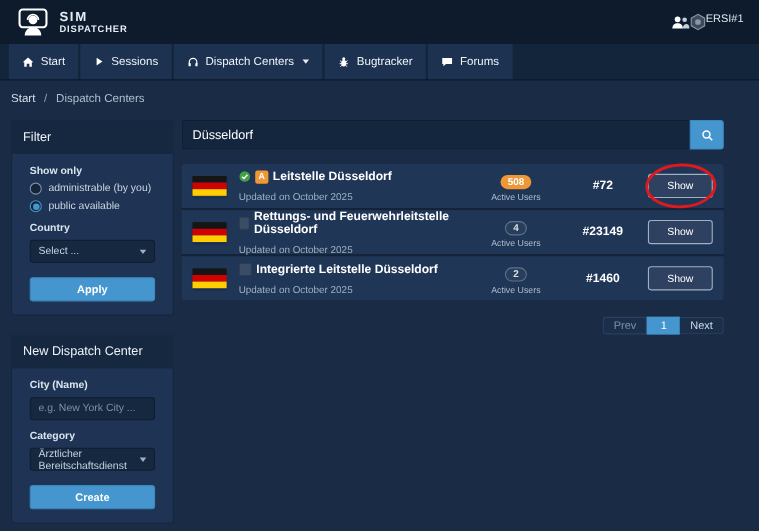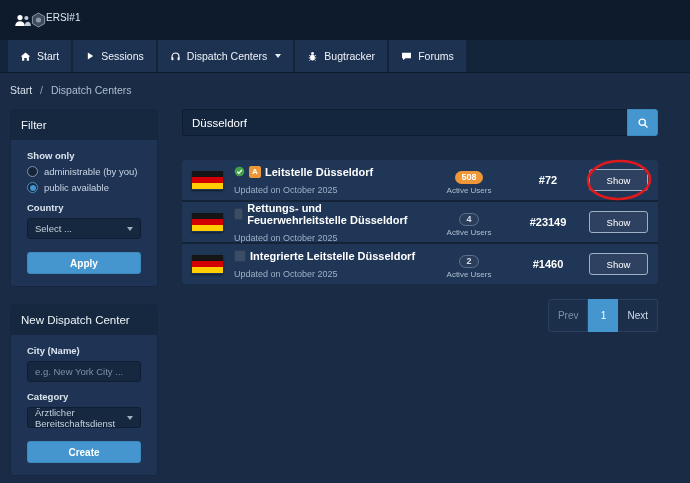--- a/index.html
+++ b/index.html
@@ -21,39 +21,39 @@
   
   .navbar { height:33px; background:#13253b; display:flex; align-items:stretch; padding:0 8px; gap:2px; border-bottom:1px solid #0c1a2b; }
   .nav-item { display:flex; align-items:center; gap:6px; padding:0 12px; background:#1d3150; font-size:10.5px; color:#eef3f8; cursor:pointer; border:none; font-family:inherit; }
   .caret-down { width:0; height:0; border-left:3.5px solid transparent; border-right:3.5px solid transparent; border-top:4px solid #e6edf5; margin-left:2px; }
   
   .breadcrumb { padding:11px 10px 9px; font-size:10.5px; color:#d6e0ea; }
   .breadcrumb .sep { margin:0 5px; color:#8fa3b8; }
   .breadcrumb .current { color:#aebfd1; }
   .crumb-link { cursor:pointer; }
   
-  .content { display:flex; padding:4px 10px 0; gap:24px; align-items:flex-start; }
+  .content { display:flex; padding:4px 10px 0; gap:7px; align-items:flex-start; }
   .sidebar { width:148px; flex:0 0 148px; display:flex; flex-direction:column; gap:17px; }
   .panel { background:#1f3454; border:1px solid #152740; border-radius:3px; overflow:hidden; }
   .panel-header { background:#152840; padding:9px 10px; font-size:11.5px; color:#eef3f8; }
   .panel-body { padding:10px 16px 12px; }
   .form-label { font-size:9.5px; font-weight:bold; margin:9px 0 5px; display:block; color:#dbe5ee; }
   .form-label.first { margin-top:0; }
   .radio-row { display:flex; align-items:center; gap:6px; font-size:9.5px; margin:5px 0; color:#c9d6e2; }
   .radio { width:11px; height:11px; border-radius:50%; border:1px solid #7e93aa; background:#142538; position:relative; flex:0 0 11px; cursor:pointer; }
   .radio.checked { border-color:#4596cf; }
   .radio.checked::after { content:""; position:absolute; inset:1.5px; border-radius:50%; background:#4596cf; }
   .select { height:21px; background:#16283f; border:1px solid #0f1f33; border-radius:3px; width:100%; display:flex; align-items:center; justify-content:space-between; padding:0 7px; font-size:9.5px; color:#c4d2e0; cursor:pointer; }
   .select .caret { width:0; height:0; border-left:3.5px solid transparent; border-right:3.5px solid transparent; border-top:4px solid #9db0c4; }
   .btn-primary { display:block; width:100%; height:22px; background:#4596cf; border:1px solid #3d88bd; border-radius:3px; color:#fff; font-size:10px; font-weight:bold; cursor:pointer; font-family:inherit; margin-top:13px; }
   .text-input { width:100%; height:21px; background:#16283f; border:1px solid #0f1f33; border-radius:3px; color:#e6edf5; font-size:9.5px; padding:0 7px; font-family:inherit; }
   .text-input::placeholder { color:#7d90a6; }
   
   .main { flex:1; padding-right:22px; }
-  .searchbar { display:flex; height:27px; margin-bottom:24px; }
+  .searchbar { display:flex; height:27px; margin-bottom:13px; }
   .search-input { flex:1; background:#14263d; border:1px solid #0e1d30; border-right:none; border-radius:3px 0 0 3px; color:#fff; font-size:11.5px; padding:0 9px; font-family:inherit; }
   .search-btn { width:31px; background:#4596cf; border:1px solid #3d88bd; border-radius:0 3px 3px 0; display:flex; align-items:center; justify-content:center; cursor:pointer; }
   .results { display:flex; flex-direction:column; gap:2px; background:#142337; border-radius:3px; }
   .result-row { background:#203657; height:40px; display:flex; align-items:center; padding:0 10px; gap:11px; }
   .result-row:first-child { border-radius:3px 3px 0 0; }
   .result-row:last-child { border-radius:0 0 3px 3px; }
   .flag { width:31px; height:19px; flex:0 0 31px; display:flex; flex-direction:column; box-shadow:0 1px 2px rgba(0,0,0,.5); }
   .flag span { flex:1; }
   .f-black { background:#151515; }
   .f-red { background:#d20000; }
@@ -67,30 +67,44 @@
   .users-badge { display:inline-block; font-size:9px; font-weight:bold; padding:2px 6px; border-radius:9px; line-height:1; }
   .users-badge.orange { background:#ef9736; color:#fff; }
   .users-badge.plain { background:#2a3d59; border:1px solid #5b7393; color:#d4dfeb; padding:1px 6px; }
   .users-label { font-size:8px; color:#aebfcf; margin-top:2px; }
   .id-col { width:60px; flex:0 0 60px; text-align:center; font-size:11px; font-weight:bold; color:#fff; }
   .show-wrap { position:relative; flex:0 0 38px; }
   .show-btn { width:59px; height:22px; background:#2e4160; border:1px solid #9fb0c0; border-radius:3px; color:#fff; font-size:9.5px; cursor:pointer; font-family:inherit; }
   .annotation { position:absolute; left:50%; top:50%; transform:translate(-50%,-50%) rotate(-2deg); pointer-events:none; overflow:visible; }
   
   .pagination { display:flex; justify-content:flex-end; margin-top:15px; }
-  .page-btn { height:33px; min-width:30px; padding:0 9px; display:flex; align-items:center; justify-content:center; font-size:10px; background:#1c2f4a; border:1px solid #2a4061; color:#cfdcea; cursor:pointer; font-family:inherit; }
+  .page-btn { height:16px; min-width:30px; padding:0 9px; display:flex; align-items:center; justify-content:center; font-size:10px; background:#1c2f4a; border:1px solid #2a4061; color:#cfdcea; cursor:pointer; font-family:inherit; }
   .page-btn.prev { color:#7d91a8; border-radius:3px 0 0 3px; }
   .page-btn.active { background:#4596cf; border-color:#4596cf; color:#fff; }
   .page-btn.next { border-radius:0 3px 3px 0; border-left:none; }
   .icon { display:inline-flex; align-items:center; justify-content:center; }
 </style>
 </head>
 <body>
 
 <header class="topbar">
+  <div class="brand">
+    <span class="icon">
+      <svg width="32" height="26" viewBox="0 0 34 26">
+        <rect x="4" y="1" width="26" height="17" rx="3" fill="none" stroke="#fff" stroke-width="2"></rect>
+        <circle cx="17" cy="11" r="4.2" fill="#fff"></circle>
+        <path d="M9 26 c0-5 3.6-8 8-8 s8 3 8 8 z" fill="#fff"></path>
+        <path d="M11.8 11 a5.2 5.2 0 0 1 10.4 0" stroke="#fff" stroke-width="1.6" fill="none"></path>
+      </svg>
+    </span>
+    <span class="brand-text">
+      <span class="brand-top">SIM</span>
+      <span class="brand-bottom">DISPATCHER</span>
+    </span>
+  </div>
   <div class="topbar-right">
     <span class="icon">
       <svg width="17" height="13" viewBox="0 0 17 13">
         <circle cx="6" cy="3.6" r="2.6" fill="#fff"></circle>
         <path d="M1.2 12 c0-3.2 2.1-4.8 4.8-4.8 s4.8 1.6 4.8 4.8 z" fill="#fff"></path>
         <circle cx="12.4" cy="4" r="2.1" fill="#c3cedb"></circle>
         <path d="M10.6 12 c.2-2.8 1.7-4.2 3.3-4.2 1.8 0 3 1.6 3 4.2 z" fill="#c3cedb"></path>
       </svg>
     </span>
     <span class="icon">

